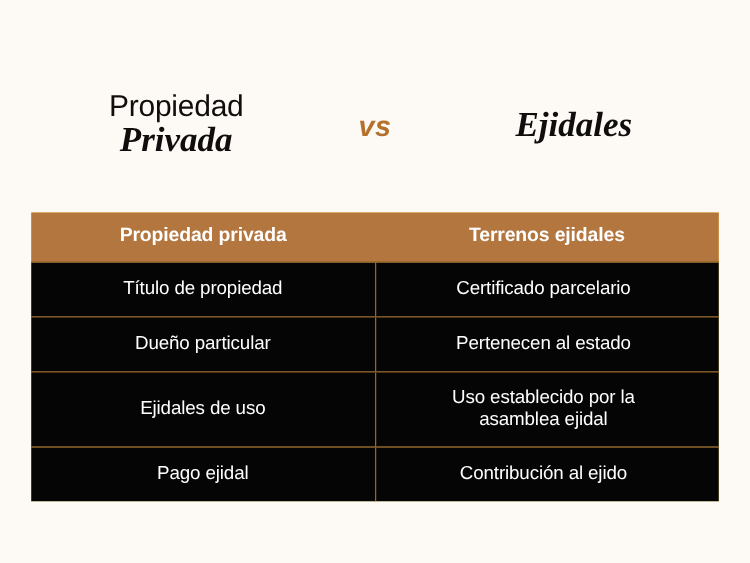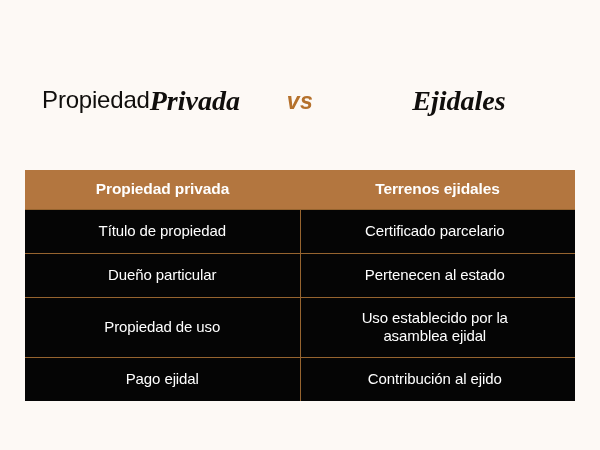--- a/index.html
+++ b/index.html
@@ -30,21 +30,21 @@
     width: 600px;
     height: 86px;
     display: flex;
     flex-direction: row;
     align-items: center;
     justify-content: center;
   }
 
   .title-group {
     display: flex;
-    flex-direction: row;
+    flex-direction: column;
     align-items: center;
     justify-content: center;
     line-height: 1;
   }
 
   .title-group.left  { width: 250px; }
   .title-group.right { width: 250px; }
 
   .title-top {
     font-family: "Liberation Sans", sans-serif;
@@ -184,21 +184,21 @@
         <td>
           <span class="cell-line">Dueño particular</span>
         </td>
         <td>
           <span class="cell-line">Pertenecen al estado</span>
         </td>
       </tr>
 
       <tr class="t-body-row tall">
         <td>
-          <span class="cell-line">Propiedad de uso</span>
+          <span class="cell-line">Ejidales de uso</span>
         </td>
         <td>
           <span class="cell-line">Uso establecido por la</span>
           <span class="cell-line">asamblea ejidal</span>
         </td>
       </tr>
 
       <tr class="t-body-row">
         <td>
           <span class="cell-line">Pago ejidal</span>

